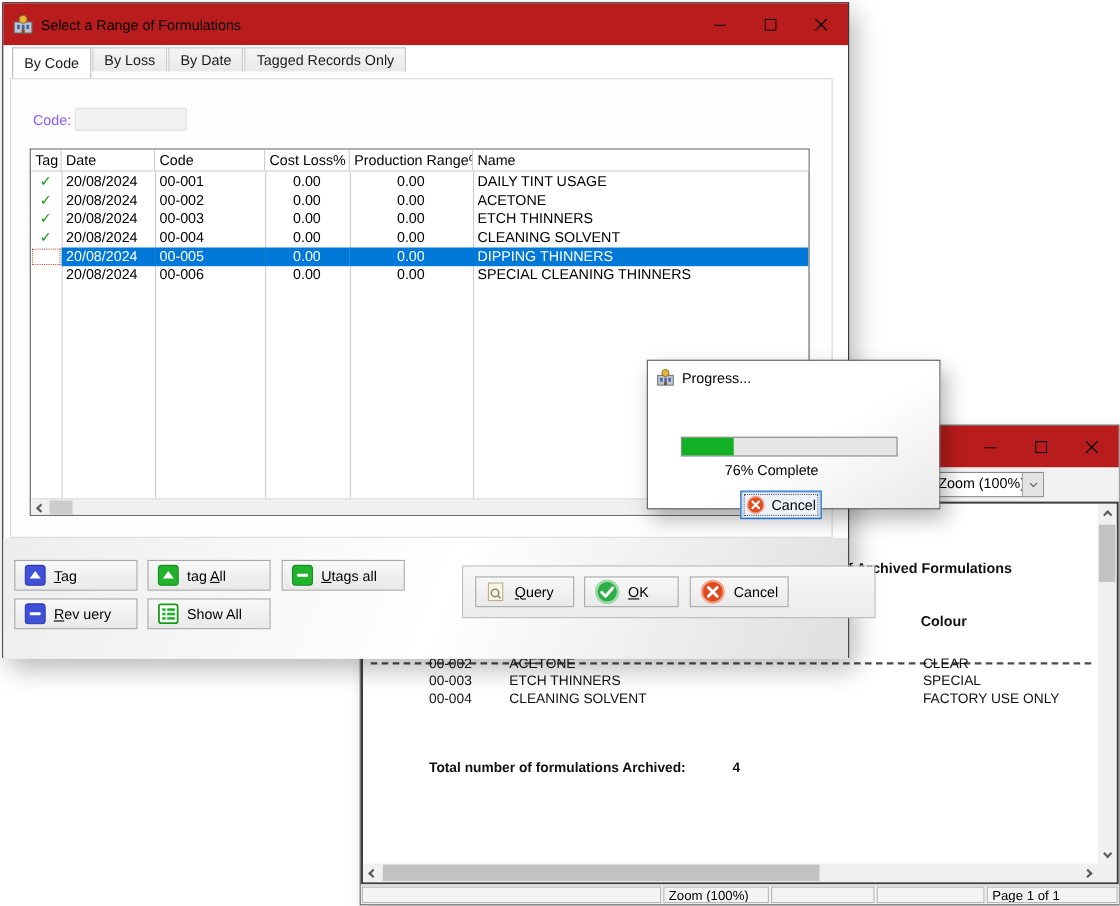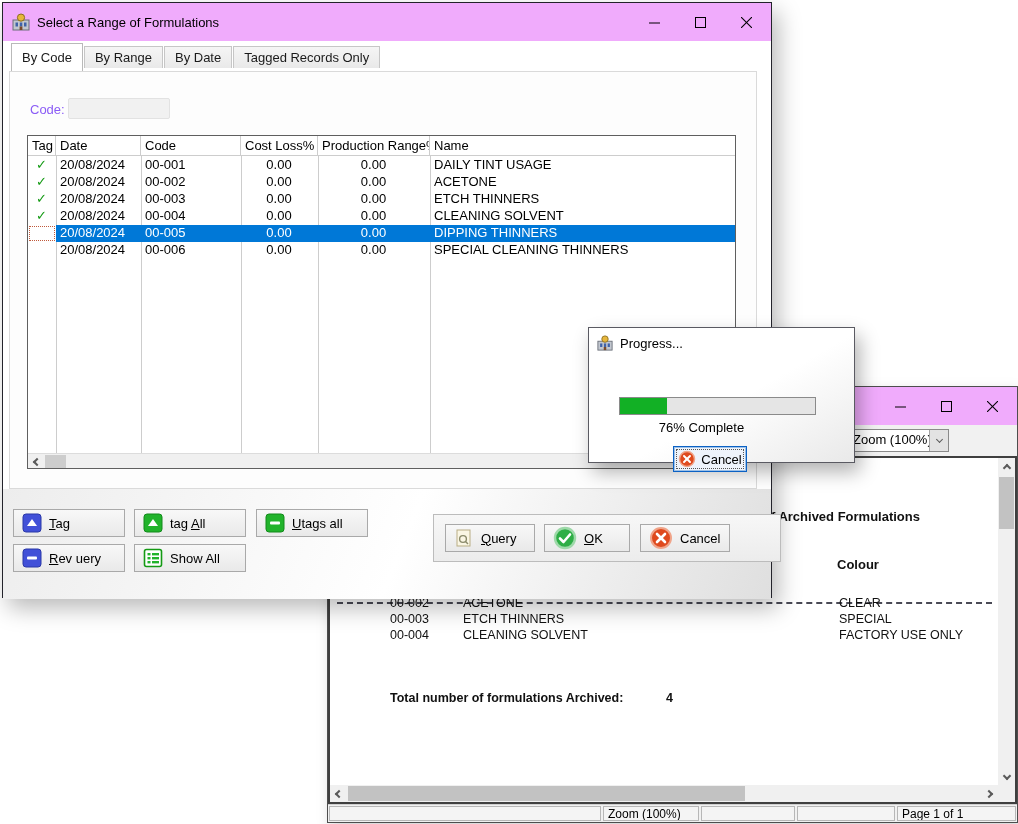--- a/index.html
+++ b/index.html
@@ -1,30 +1,30 @@
 <!DOCTYPE html>
 <html><head>
 <meta charset="utf-8">
 <style>
   html,body{margin:0;padding:0;background:#fff;}
   *{box-sizing:border-box;font-family:"Liberation Sans","DejaVu Sans",sans-serif;}
   .stage{position:relative;width:1018px;height:824px;background:#fff;overflow:hidden;}
 
   
   .win{position:absolute;background:#fff;}
-  .titlebar{position:absolute;left:0;top:0;right:0;height:38px;background:#f0abfc;display:flex;align-items:center;}
+  .titlebar{position:absolute;left:0;top:0;right:0;height:38px;background:#b91c1c;display:flex;align-items:center;}
   .titlebar .appico{margin-left:9px;width:18px;height:18px;display:inline-flex;}
   .titlebar .ttl{margin-left:7px;font-size:13px;color:#000;}
   .capbtns{position:absolute;right:0;top:0;display:flex;}
   .capbtn{width:46px;height:34px;display:flex;align-items:center;justify-content:center;background:transparent;border:none;padding:0;}
   .capbtn svg{display:block;}
 
   
   .main-dlg{left:2px;top:2px;width:770px;height:596px;border:1px solid #23232b;z-index:5;box-shadow:6px 10px 22px rgba(0,0,0,.28);}
-  .tabstrip{position:absolute;left:8px;top:40px;height:28px;display:flex;align-items:center;z-index:3;}
+  .tabstrip{position:absolute;left:8px;top:40px;height:28px;display:flex;align-items:flex-start;z-index:3;}
   .tab{font-size:13px;color:#1a1a1a;padding:3px 10px 4px 10px;border:1px solid #c6c6c6;border-bottom:none;background:linear-gradient(#f5f5f5,#e9e9e9);margin-right:1px;height:22px;}
   .tab.active{background:#fff;border-color:#b9b9b9;height:28px;padding-top:6px;position:relative;z-index:4;}
   .tabpage{position:absolute;left:6px;top:68px;width:748px;height:418px;background:#fdfdfd;border:1px solid #dadada;}
   .codeLbl{position:absolute;left:20px;top:30px;font-size:13px;color:#8b5cf6;}
   .codeInput{position:absolute;left:58px;top:26px;width:102px;height:21px;background:#f1f1f1;border:1px solid #e2e2e2;border-radius:2px;font-size:13px;padding:0 4px;}
 
   
   .ftable{position:absolute;left:17px;top:63px;width:709px;height:334px;border:1px solid #5f5f5f;background:#fff;overflow:hidden;}
   .colline{position:absolute;top:0;bottom:15px;width:1px;background:#cdcdcd;}
   .thead{position:absolute;left:0;top:0;right:0;height:20px;display:grid;grid-template-columns:28px 85px 100px 77px 112px 1fr;border-bottom:1px solid #cdcdcd;background:#fff;}
@@ -44,21 +44,21 @@
   .chev.left{transform:rotate(45deg);margin-left:2px;}
   .chev.right{transform:rotate(225deg);margin-right:2px;}
   .chev.up{transform:rotate(135deg);margin-top:2px;}
   .chev.down{transform:rotate(-45deg);margin-bottom:2px;}
 
   
   .strip{position:absolute;left:0;right:0;top:486px;height:110px;background:linear-gradient(112deg,#ededed 0%,#ffffff 52%,#dfdfdf 100%);}
   .btn{position:absolute;height:28px;border:1px solid #a9a9a9;background:linear-gradient(#f8f8f8,#e9e9e9);display:flex;align-items:center;gap:7px;padding:0 8px;font-size:13px;color:#000;}
   .btn .ic{display:inline-flex;width:20px;height:20px;}
   .btn .ic.big{width:24px;height:24px;}
-  .actpanel{position:absolute;left:430px;top:25px;width:348px;height:48px;border:1px solid #bcbcbc;background:linear-gradient(#f7f7f7,#ececec);}
+  .actpanel{position:absolute;left:417px;top:25px;width:376px;height:48px;border:1px solid #bcbcbc;background:linear-gradient(#f7f7f7,#ececec);}
   u{text-decoration:underline;}
 
   
   .prog-dlg{left:588px;top:327px;width:267px;height:136px;border:1px solid #5a5a62;z-index:9;background:linear-gradient(150deg,#ffffff 55%,#e9e9e9 100%);box-shadow:5px 9px 18px rgba(0,0,0,.3);}
   .prog-dlg .titlebar{height:30px;background:transparent;}
   .prog-dlg .appico{margin-left:8px;width:16px;height:16px;}
   .pbar{position:absolute;left:30px;top:69px;width:197px;height:18px;border:1px solid #8a8a8a;background:#e5e5e5;}
   .pfill{height:100%;background:#12b025;}
   .plabel{position:absolute;left:0;right:40px;top:92px;text-align:center;font-size:13px;color:#000;}
   .pcancel{position:absolute;left:84px;top:118px;width:74px;height:26px;border:1px solid #0b61c4;box-shadow:0 0 0 1px #9dc1e8 inset;background:#eef3fb;display:flex;align-items:center;justify-content:center;gap:5px;font-size:13px;outline:1px dotted #555;outline-offset:-4px;}
@@ -201,21 +201,21 @@
       <button class="capbtn">
           <svg width="11" height="11">
             <line x1="0" y1="0" x2="11" y2="11" stroke="#000" stroke-width="1.1"></line>
             <line x1="11" y1="0" x2="0" y2="11" stroke="#000" stroke-width="1.1"></line>
           </svg>
         </button>
     </div>
 
     <div class="tabstrip">
       <span class="tab active">By Code</span>
-      <span class="tab">By Range</span>
+      <span class="tab">By Loss</span>
       <span class="tab">By Date</span>
       <span class="tab">Tagged Records Only</span>
     </div>
 
     <div class="tabpage">
       <span class="codeLbl">Code:</span>
       <input class="codeInput" type="text" value="" style="">
 
       <div class="ftable">
         <div class="colline" style="left:28px;"></div>

